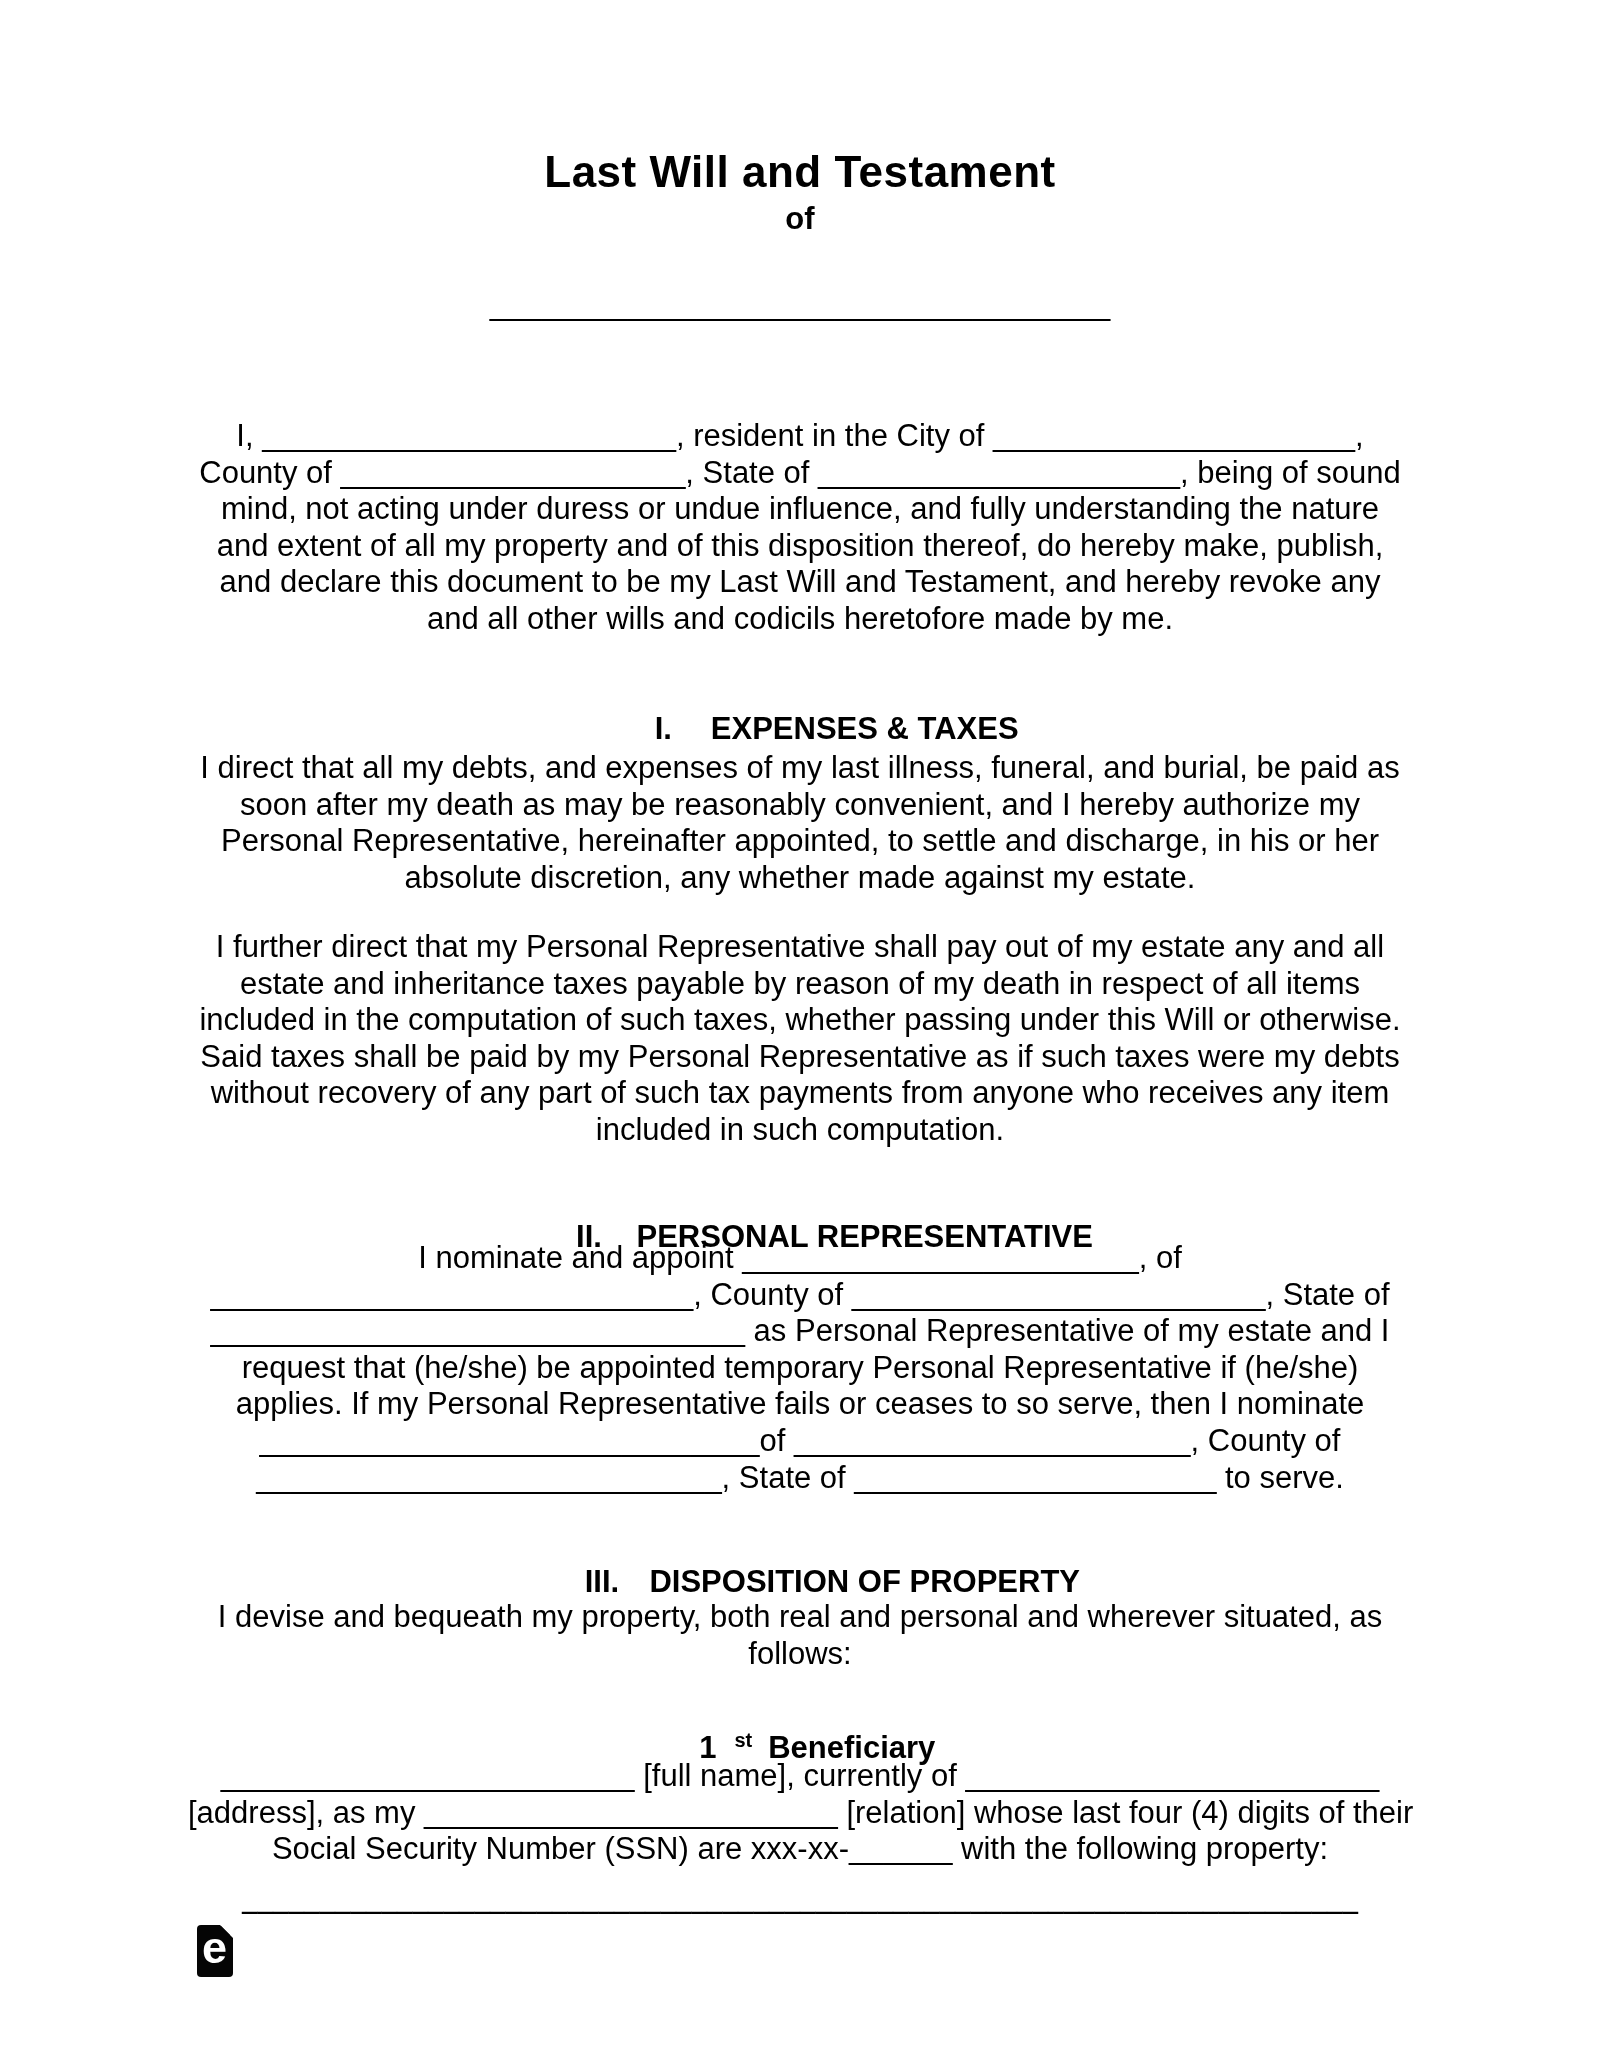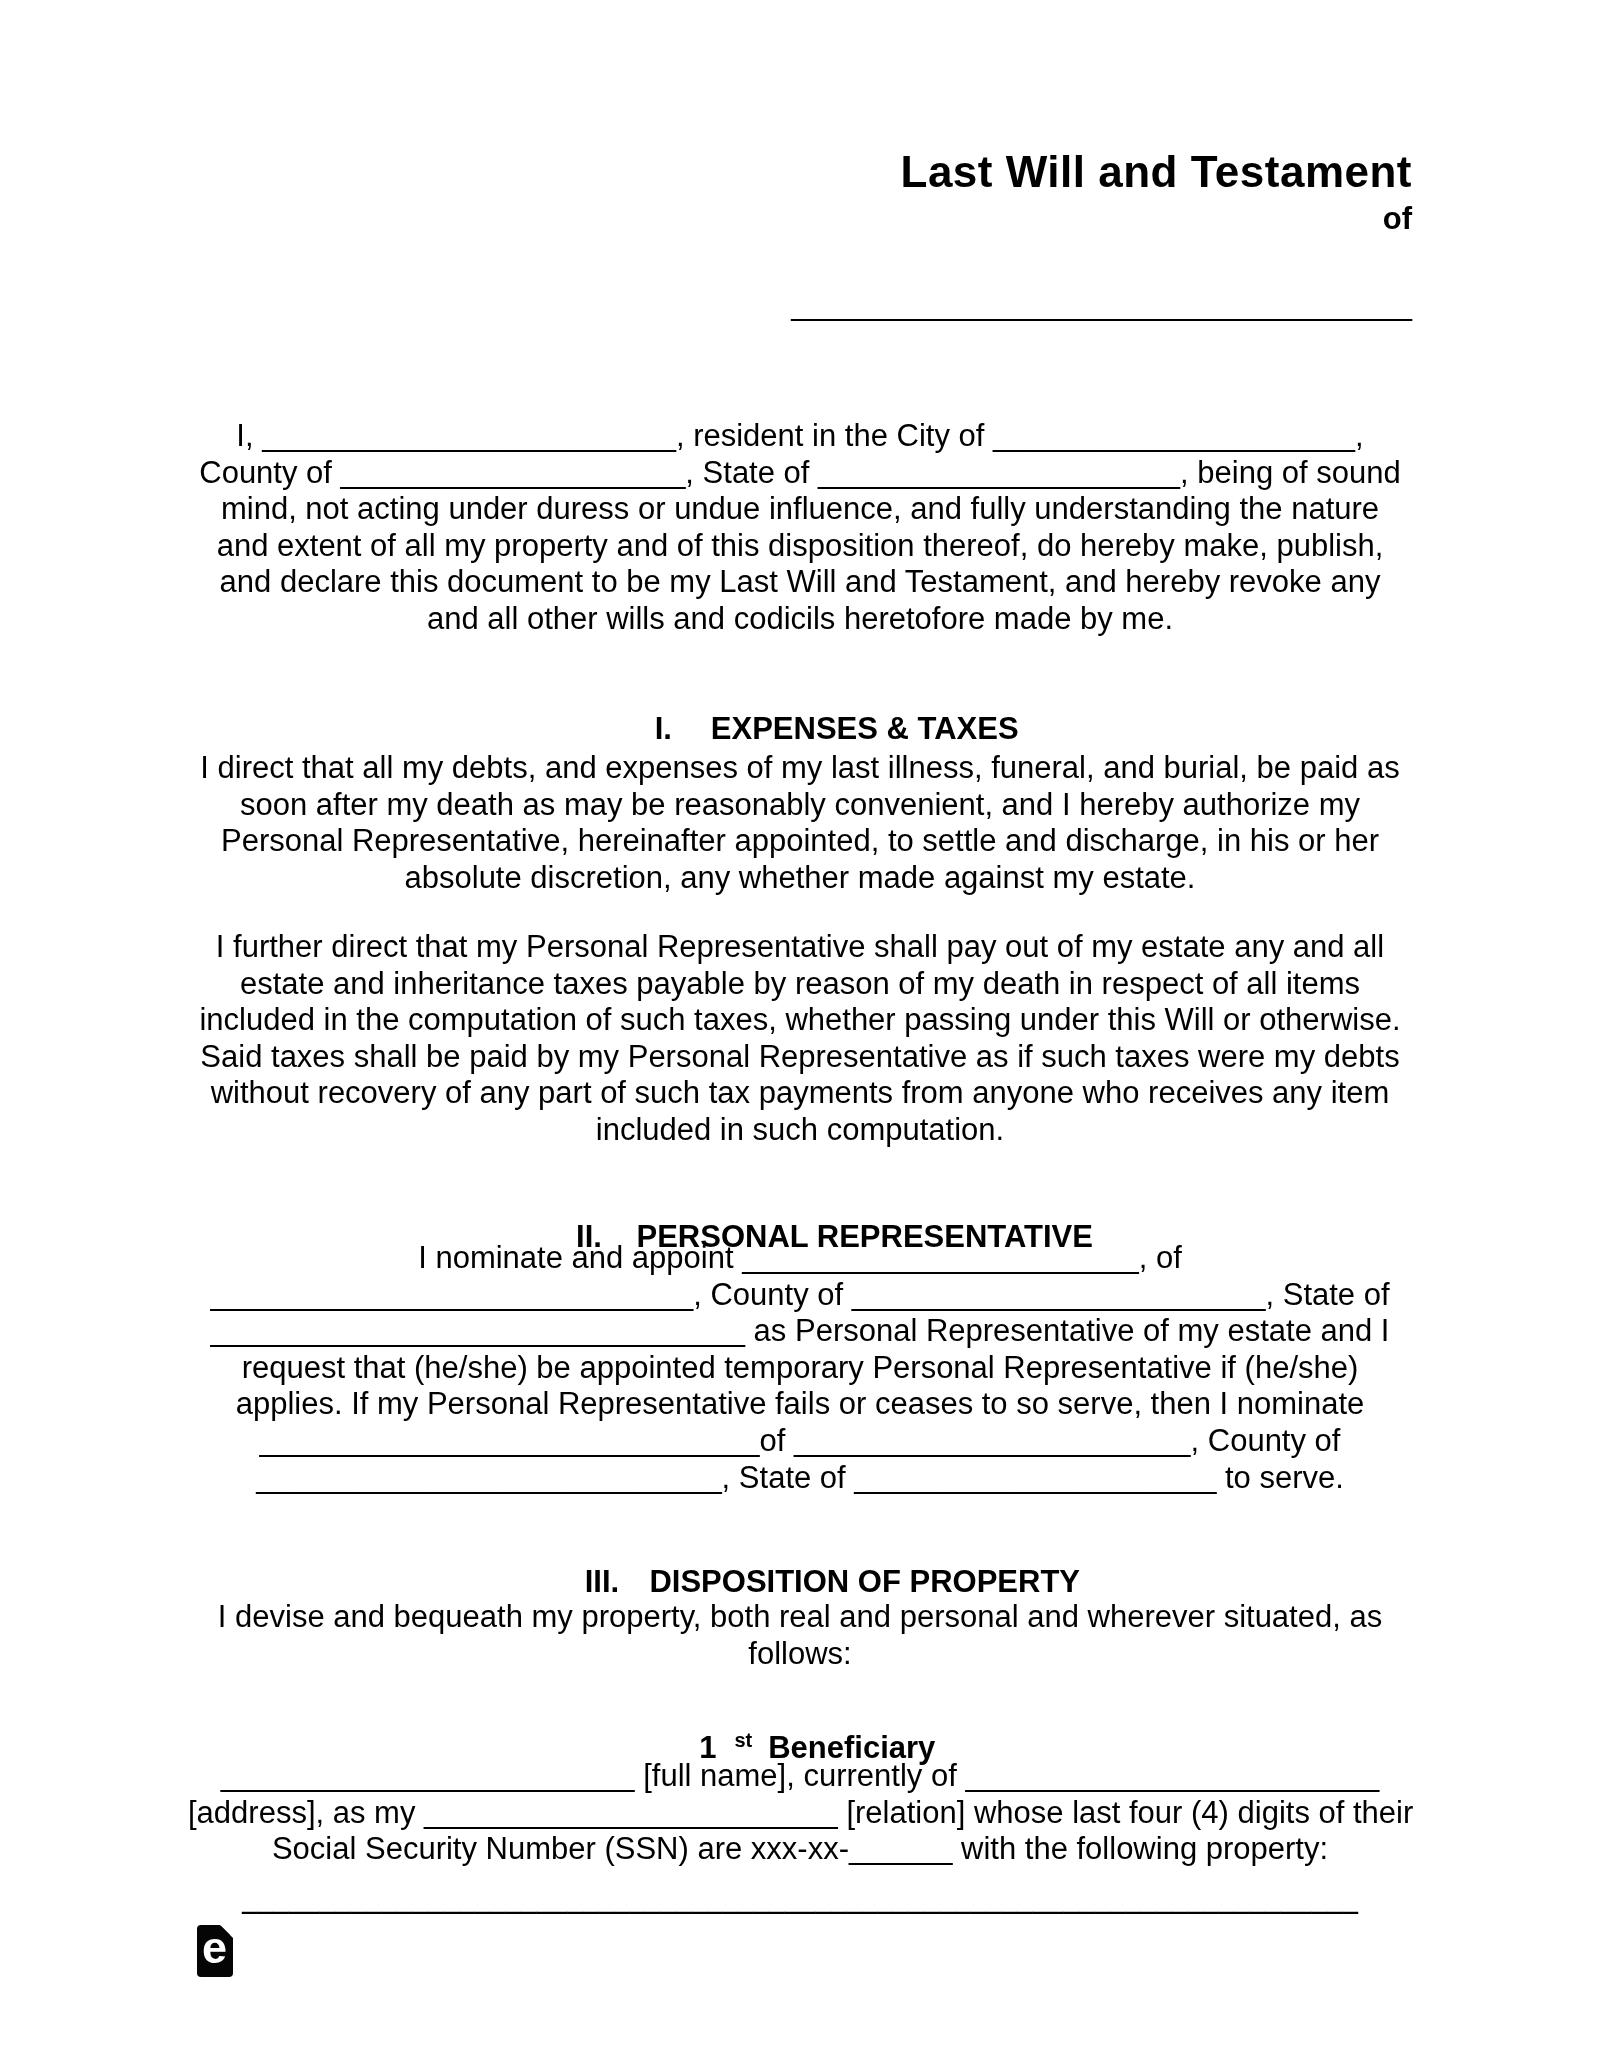--- a/index.html
+++ b/index.html
@@ -7,21 +7,21 @@
     position:relative;
     width:1600px;height:2070px;
     background:#ffffff;
     color:#000000;
     font-family:"Liberation Sans","DejaVu Sans",sans-serif;
     font-size:31px;
     line-height:36.6px;
     overflow:hidden;
   }
   .abs{position:absolute;left:188px;width:1224px;text-align:center;}
-  .center{text-align:right;}
+  .center{text-align:center;}
   .line{white-space:pre;}
   .doc-title{
     font-size:44px;
     line-height:50px;
     font-weight:bold;
     letter-spacing:0.5px;
   }
   .subtitle{font-weight:bold;}
   .heading{font-weight:bold;white-space:pre;}
   .hnum{display:inline-block;min-width:95px;}

